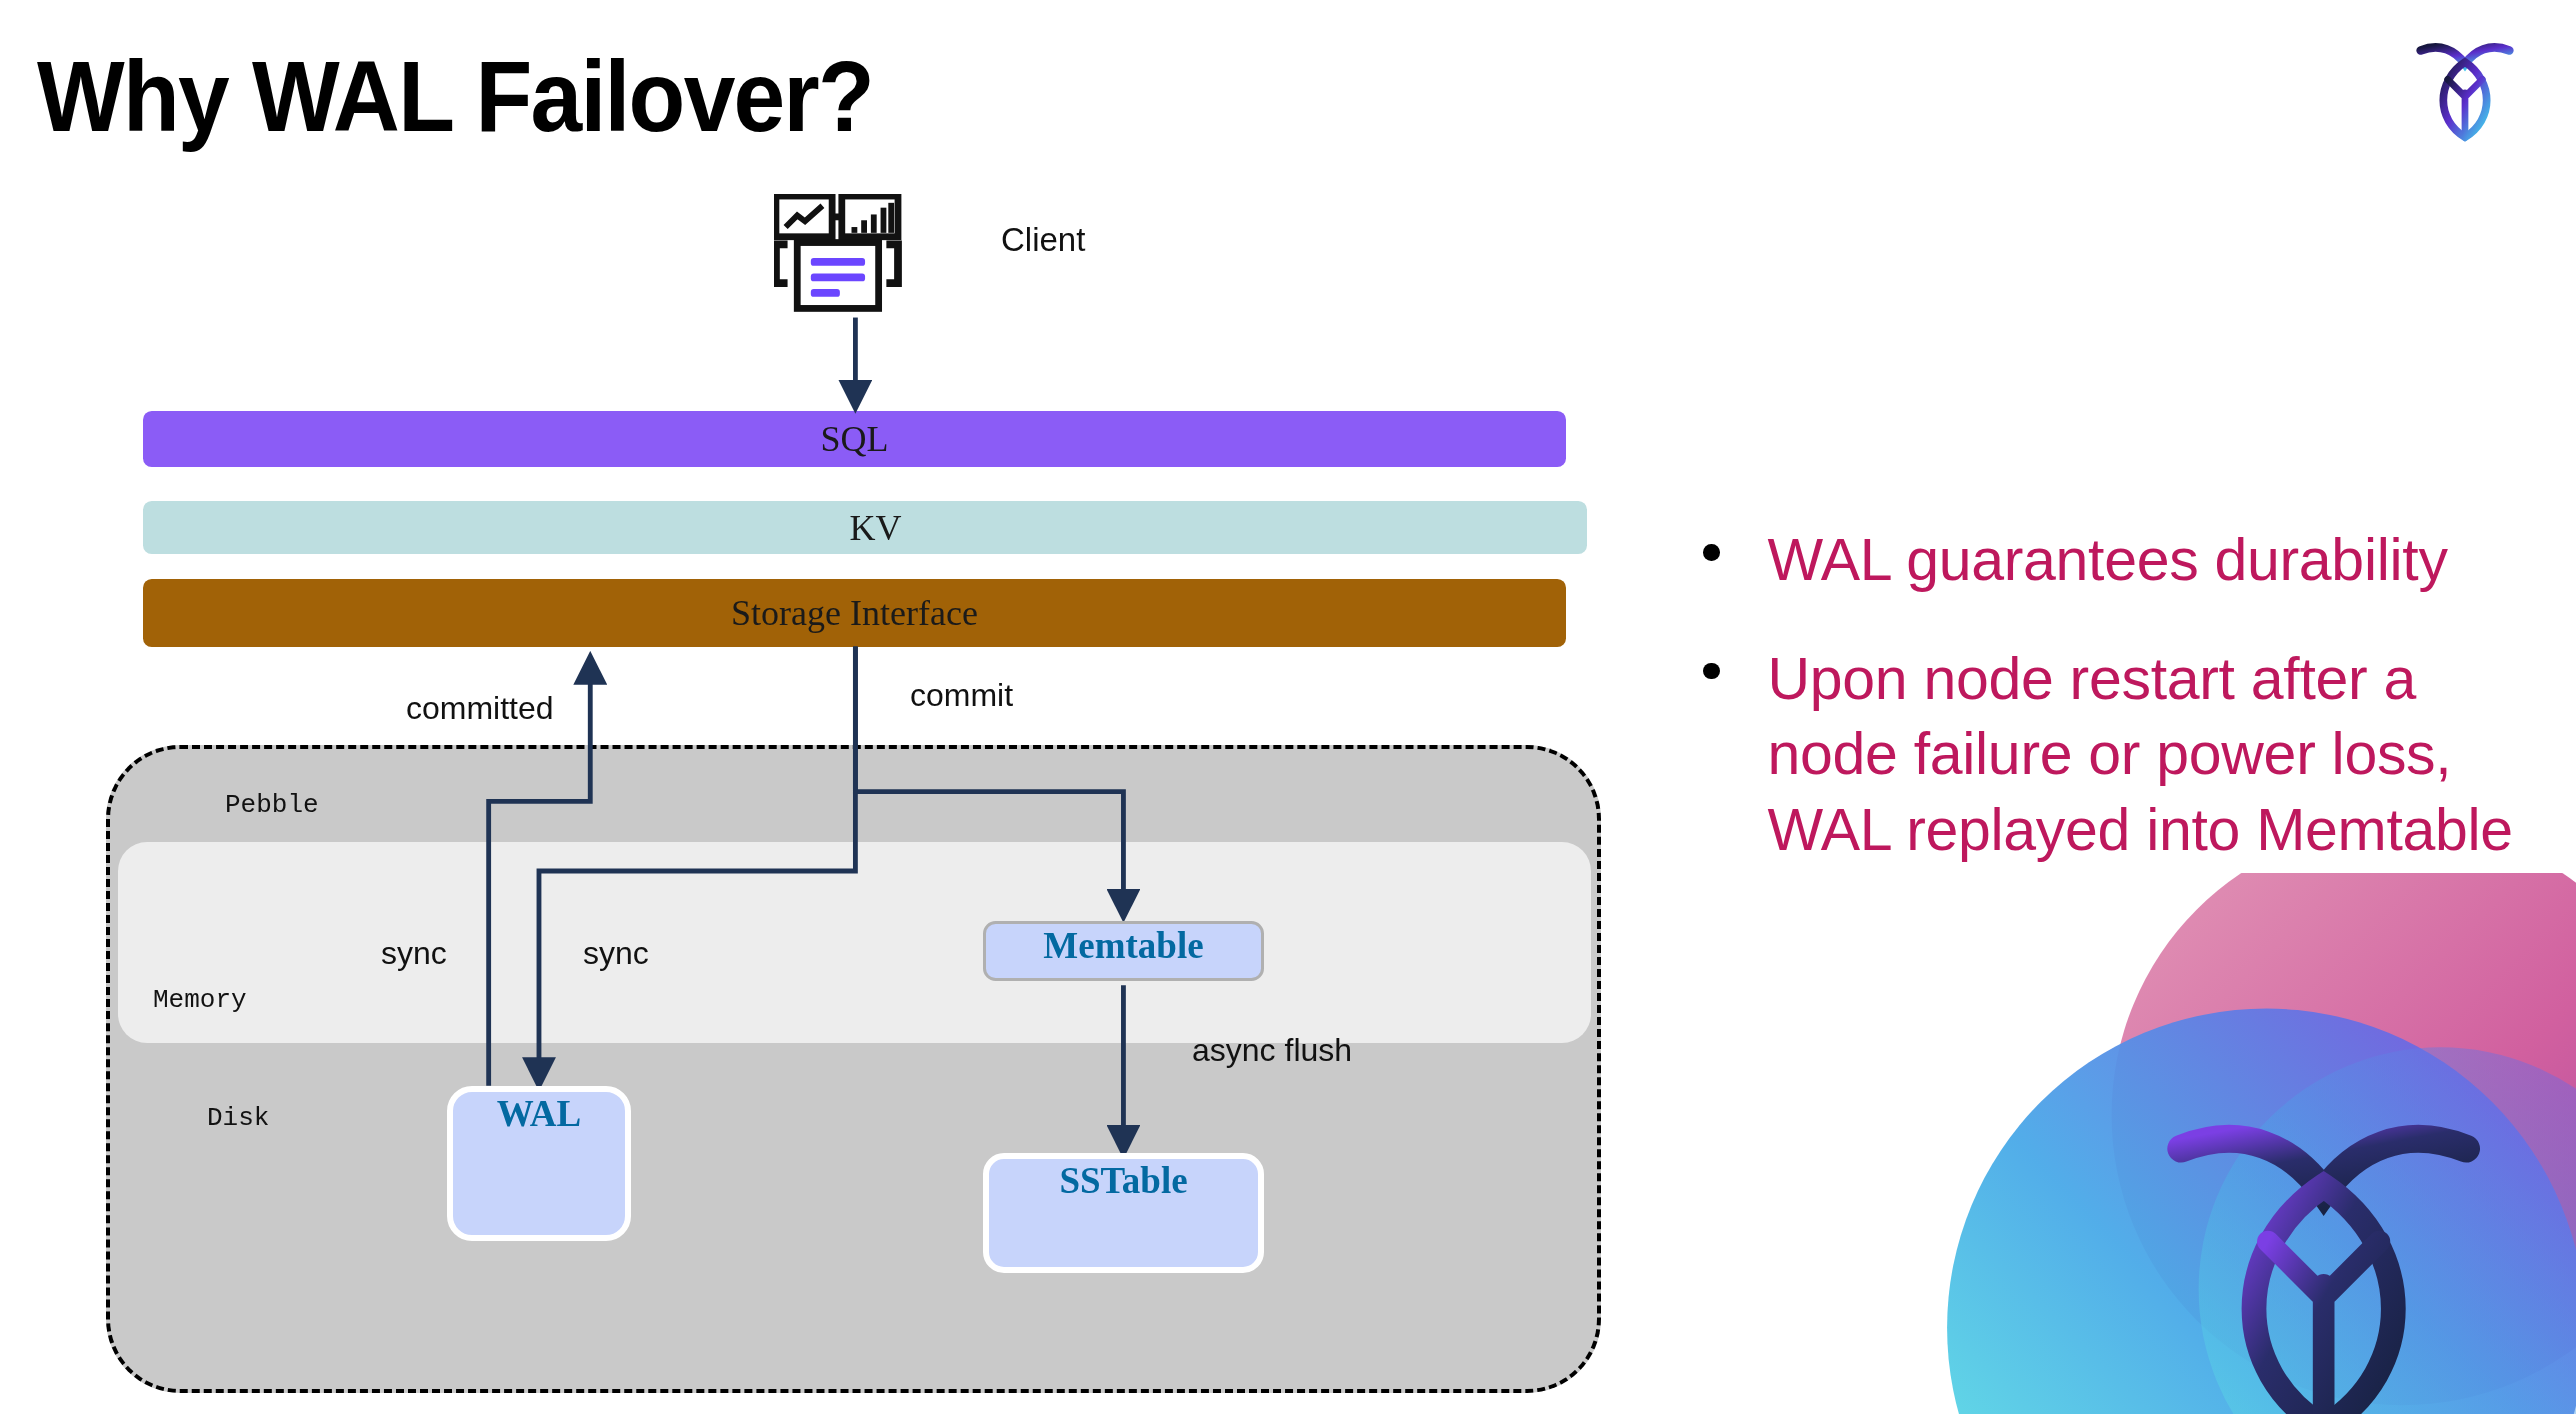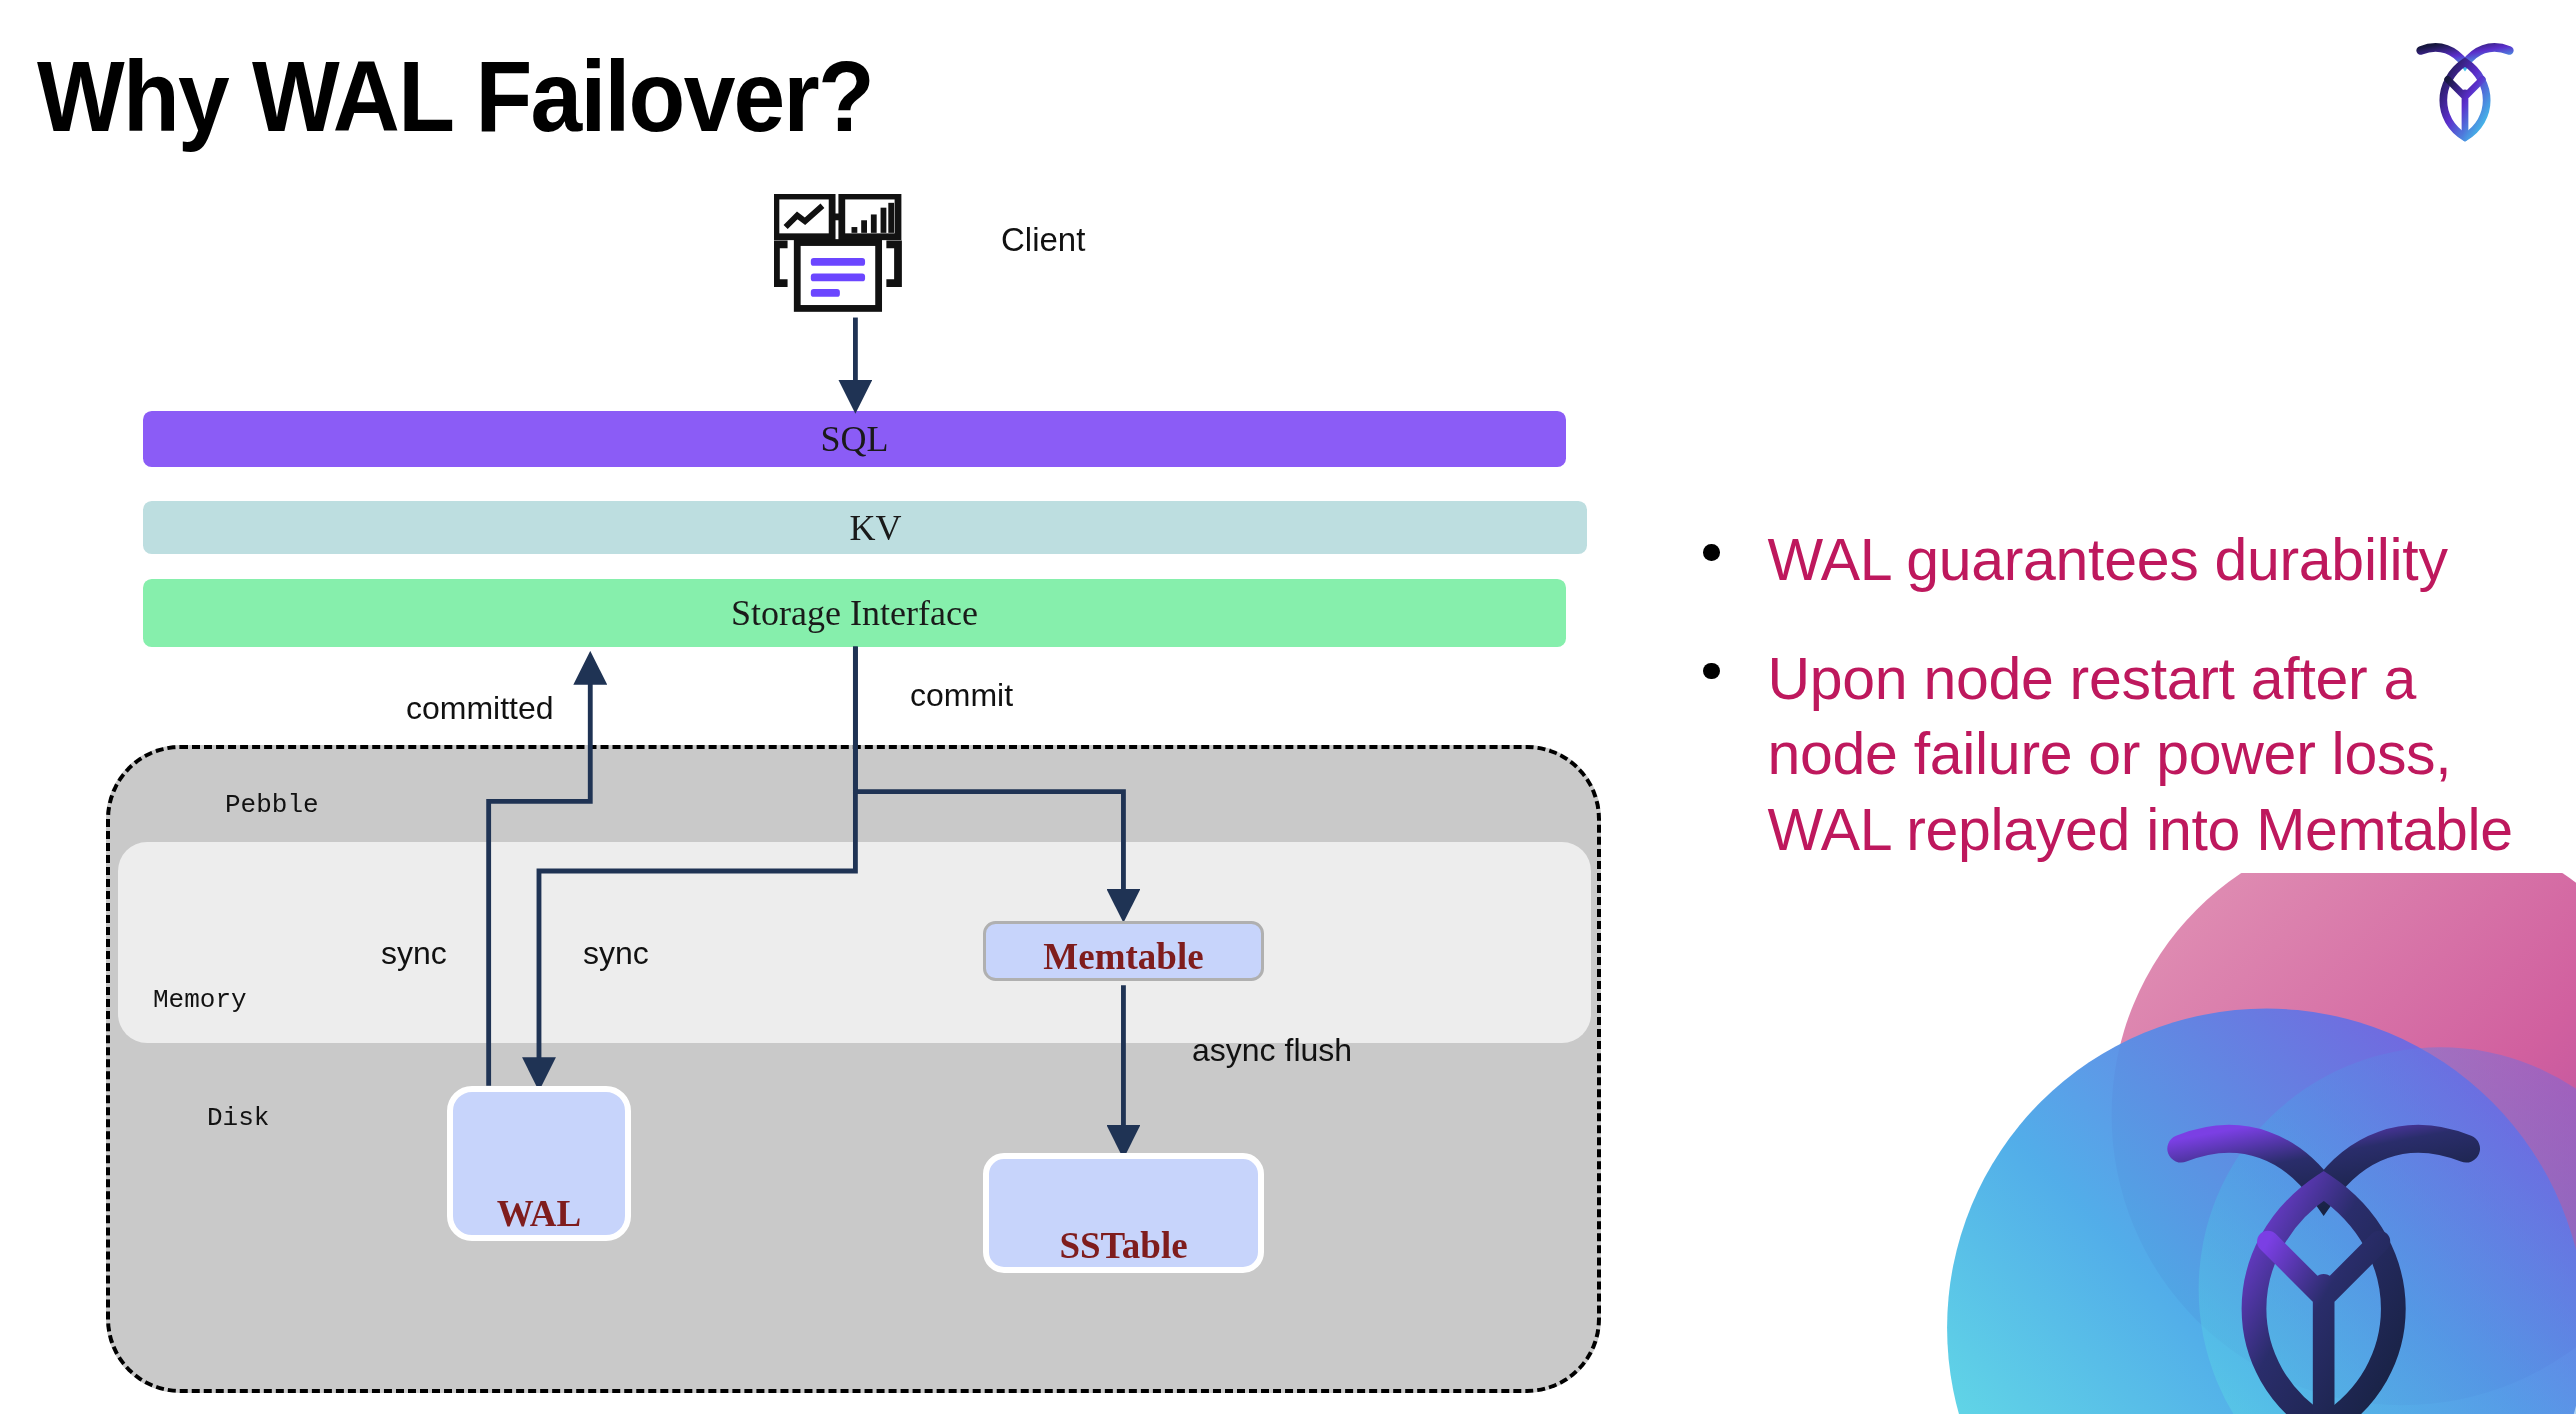--- a/index.html
+++ b/index.html
@@ -38,21 +38,21 @@
   .layer-bar{
     position:absolute;
     border-radius:8.7px;
     display:flex;align-items:center;justify-content:center;
     font-family:"Liberation Serif", serif;
     font-size:36px;
     color:#1a1a1a;
   }
   #bar-sql{left:143px;top:411px;width:1423px;height:56px;background:#8b5cf6;}
   #bar-kv{left:143px;top:501px;width:1423px;height:53px;background:#bddee0;padding-left:21px;}
-  #bar-storage{left:143px;top:579px;width:1423px;height:68px;background:#86efac;}
+  #bar-storage{left:143px;top:579px;width:1423px;height:68px;background:#a16207;}
 
   
   #client-icon{position:absolute;left:774px;top:194px;width:155px;height:131px;}
   #client-label{
     position:absolute;left:969px;top:221px;
     font-size:33px;color:#111;
     font-family:"Liberation Sans", sans-serif;
     margin-left:32px;
   }
 
@@ -77,25 +77,25 @@
     text-align:center;
   }
   #label-pebble{left:225px;top:790px;}
   #label-memory{left:153px;top:985px;}
   #label-disk{left:207px;top:1103px;}
 
   
   .node-box{
     position:absolute;
     background:#c7d4fb;
-    display:flex;align-items:flex-end;justify-content:center;
+    display:flex;align-items:flex-start;justify-content:center;
     font-family:"Liberation Serif", serif;
     font-weight:bold;
     font-size:37px;
-    color:#7f1d1d;
+    color:#0369a1;
     box-sizing:border-box;
   }
   #node-memtable{
     left:983px;top:921px;width:281px;height:60px;
     border:3.9px solid #b0b0b0;border-radius:12.6px;
   }
   #node-wal{
     left:447px;top:1086px;width:184px;height:155px;
     border:6.8px solid #ffffff;border-radius:25px;
   }

